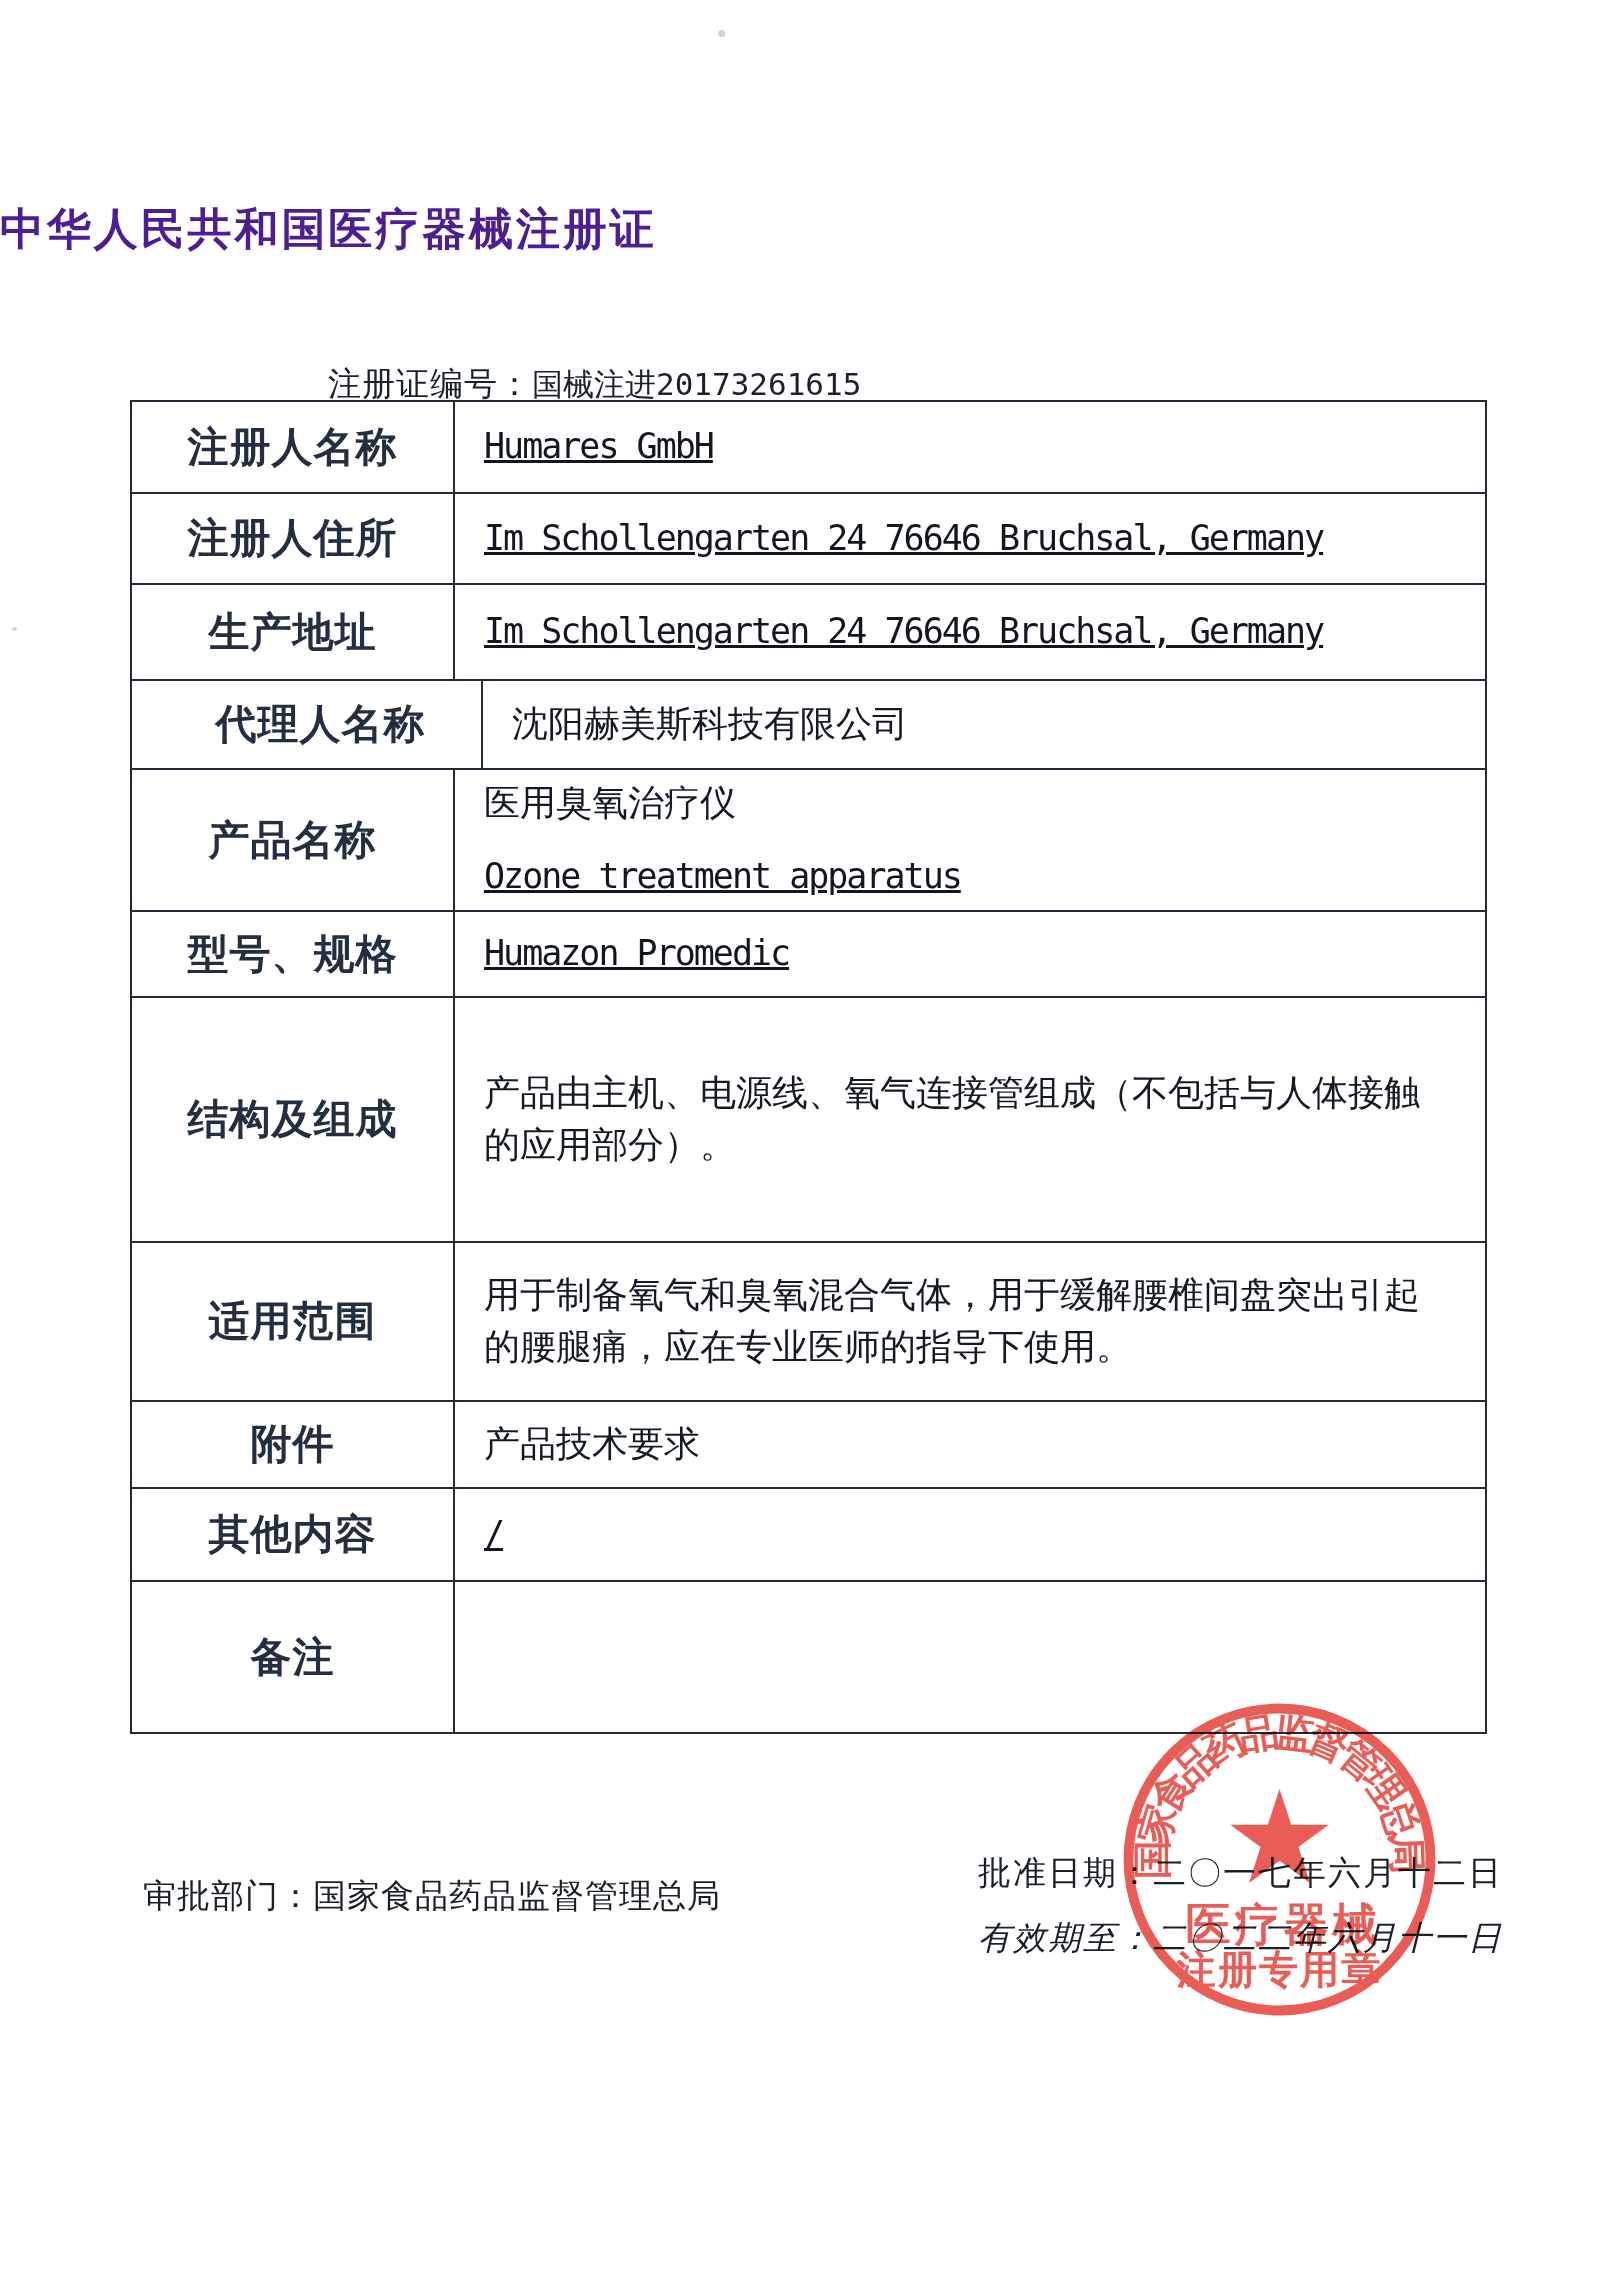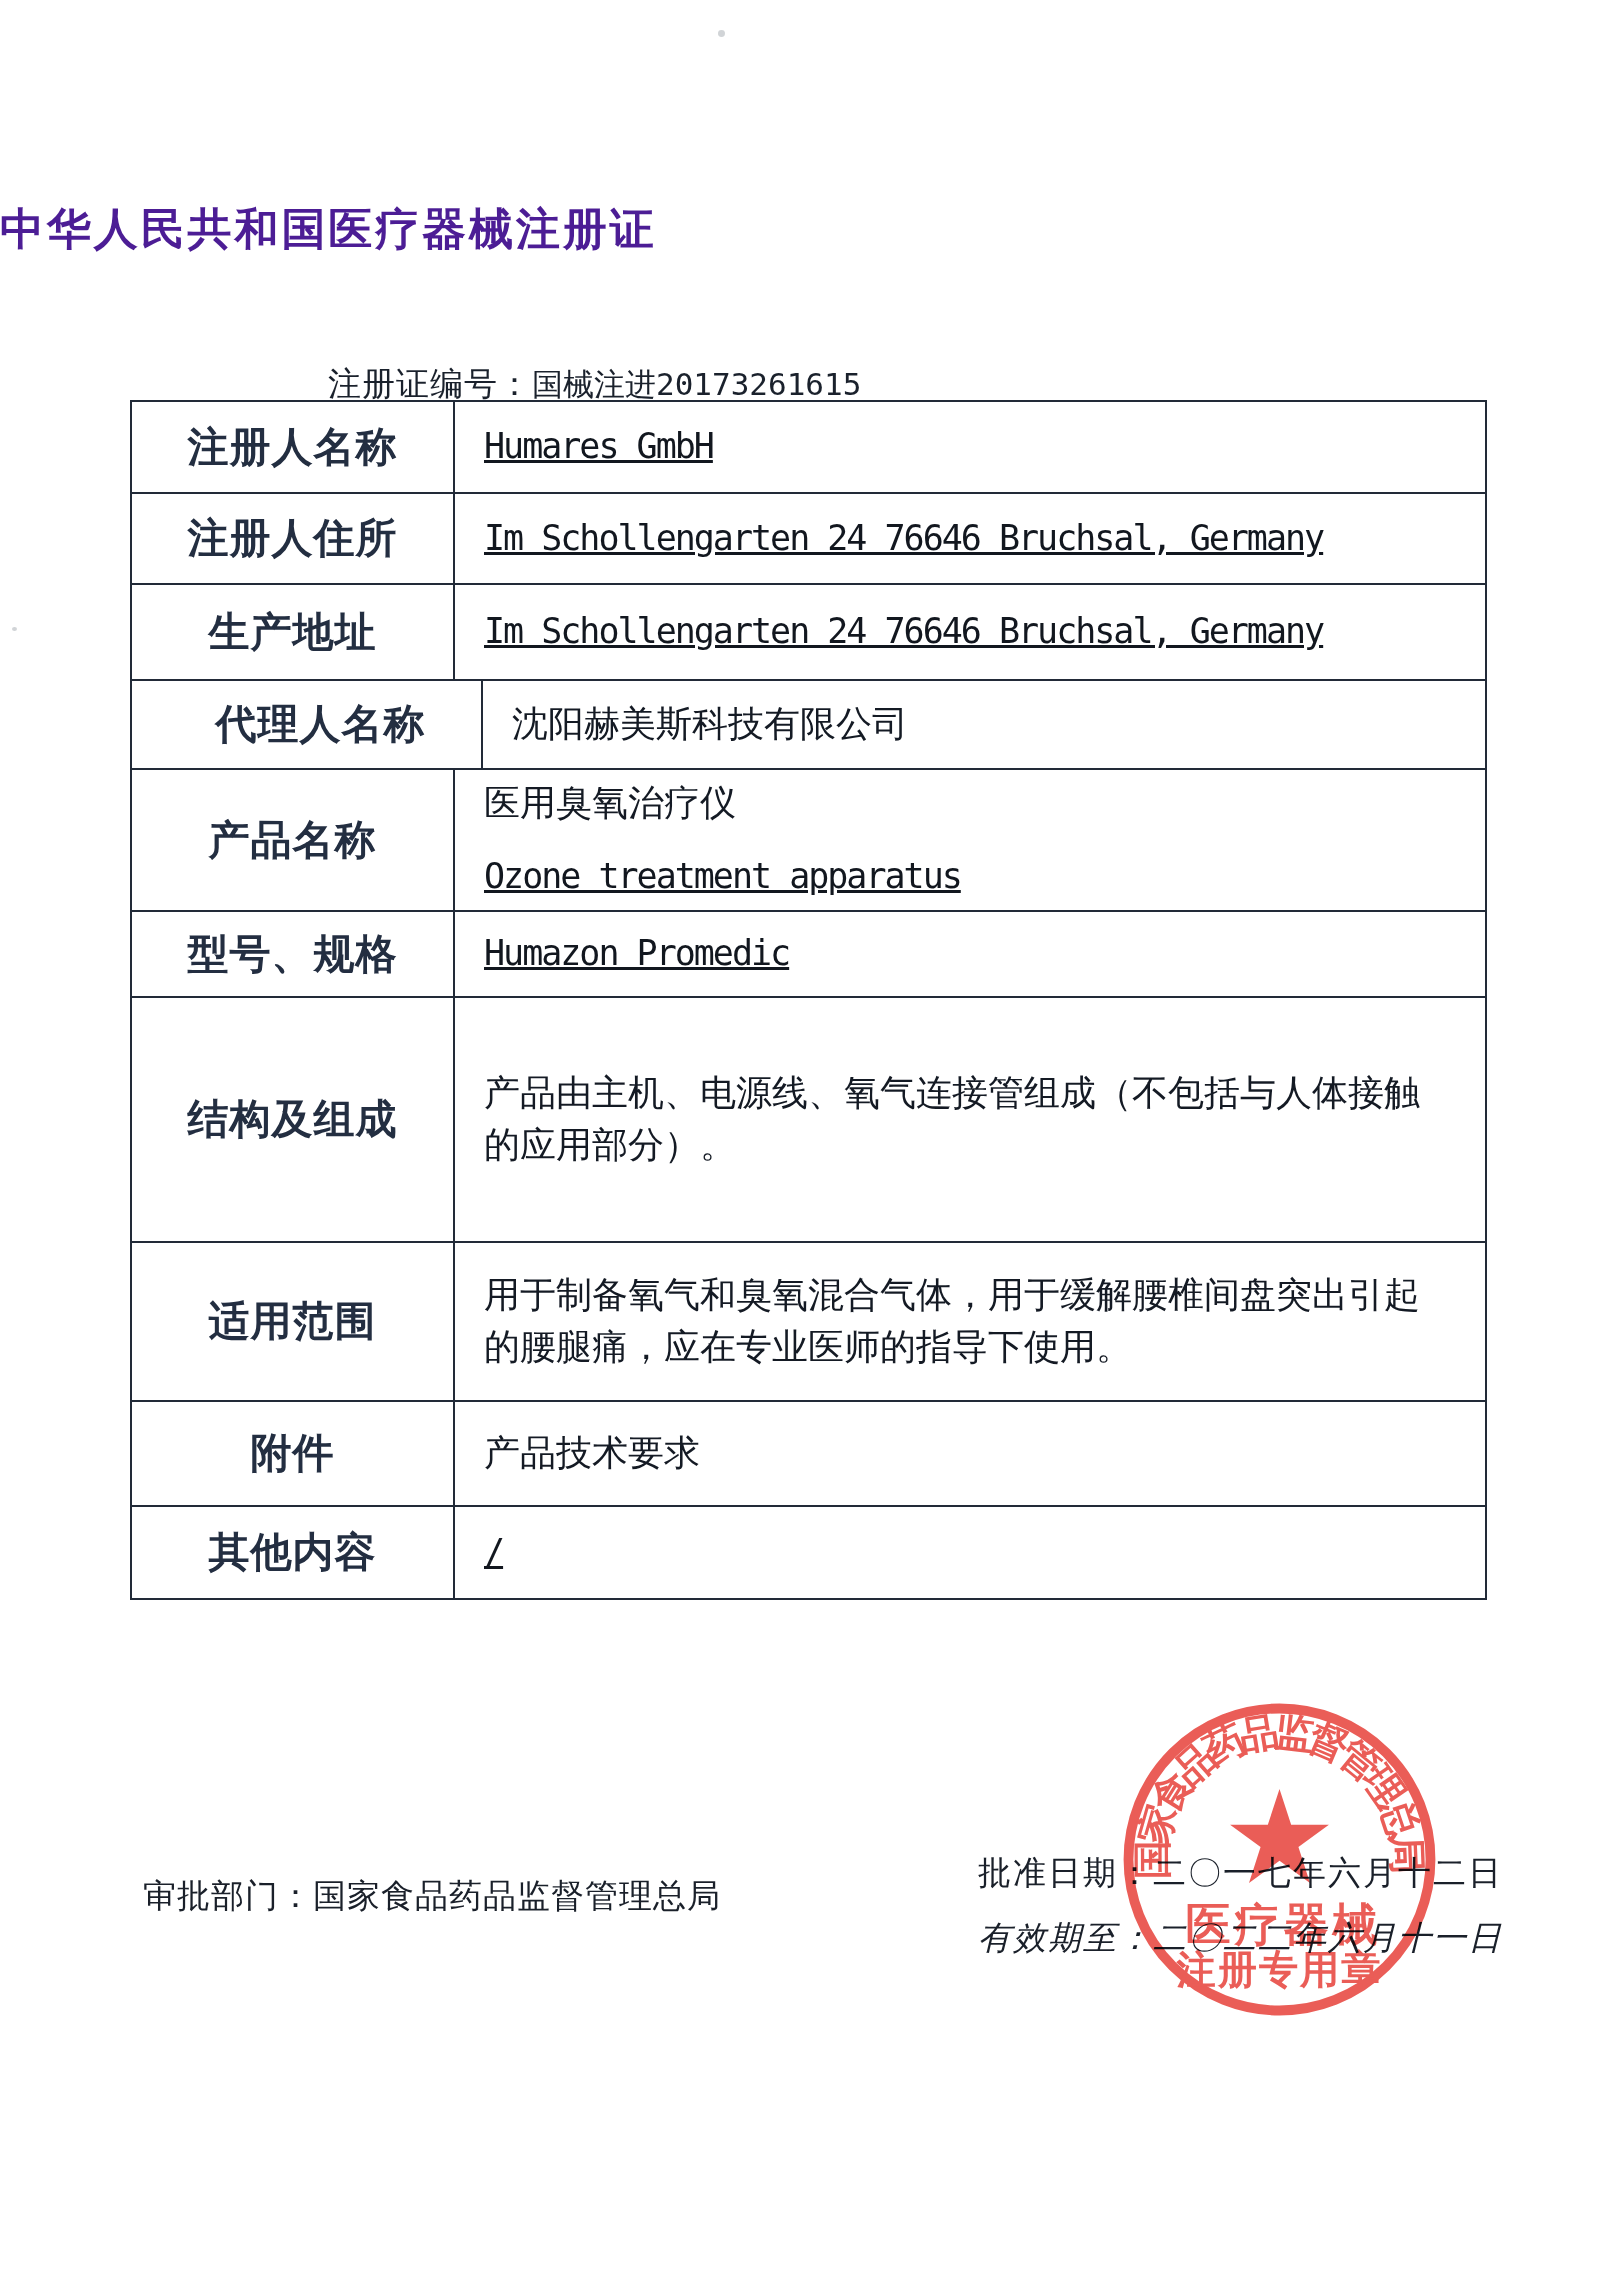--- a/index.html
+++ b/index.html
@@ -30,21 +30,21 @@
   .cv{
     flex:1;display:flex;flex-direction:column;justify-content:center;
     padding:0 35px 0 29px;font-size:36px;color:#141a24;line-height:1.42;
   }
   .mono{
     font-family:"DejaVu Sans Mono","Liberation Mono",monospace;
     font-size:35px;letter-spacing:-2px;color:#12171f;text-decoration:underline;
   }
   .h1r{height:90px;} .h2r{height:91px;} .h3r{height:96px;} .h4r{height:89px;padding-left:28px;}
   .h5r{height:91px;} .h6r{height:142px;} .h7r{height:86px;} .h8r{height:245px;}
-  .h9r{height:159px;} .h10r{height:105px;} .h11r{height:93px;} .h12r{height:152px;}
+  .h9r{height:159px;} .h10r{height:87px;} .h11r{height:93px;} .h12r{height:152px;}
   .gap2{margin-top:23px;}
   
   .dept{position:absolute;left:143px;top:1874px;font-size:33px;color:#1a202a;letter-spacing:1px;}
   .fdate{position:absolute;left:978px;top:1851px;font-size:33px;color:#1a202a;letter-spacing:2px;}
   .fvalid{position:absolute;left:978px;top:1916px;font-size:33px;color:#1a202a;letter-spacing:2px;font-style:italic;}
   
   .stamp{position:absolute;left:1103px;top:1683px;width:353px;height:353px;
          mix-blend-mode:multiply;opacity:0.88;}
   
   .speck{position:absolute;background:#9aa0a6;border-radius:50%;opacity:.45;}
@@ -127,20 +127,26 @@
         </div>
     </div>
 
     <div class="trow h11r">
       <div class="cl">其他内容</div>
       <div class="cv">
           <span class="mono">/</span>
         </div>
     </div>
 
+    <div class="trow h12r">
+      <div class="cl">备注</div>
+      <div class="cv">
+          <span></span>
+        </div>
+    </div>
 
   </div>
 
   <div class="dept">
     <span>审批部门：</span><span>国家食品药品监督管理总局</span>
   </div>
 
   <div class="fdate">
     <span>批准日期：</span><span>二〇一七年六月十二日</span>
   </div>

